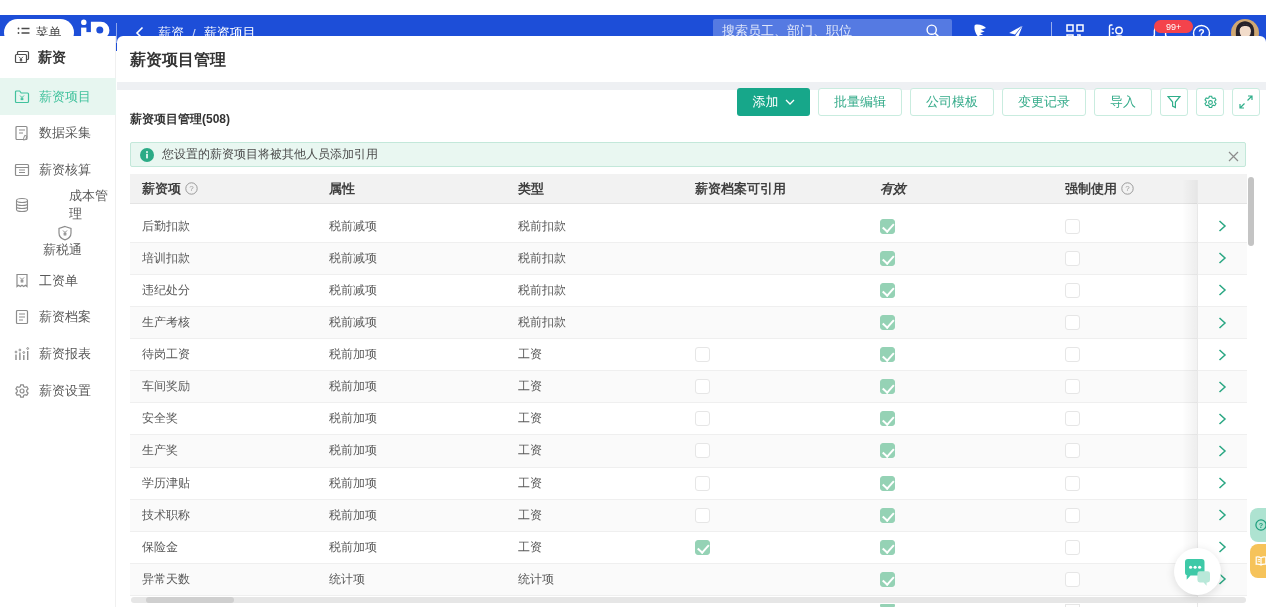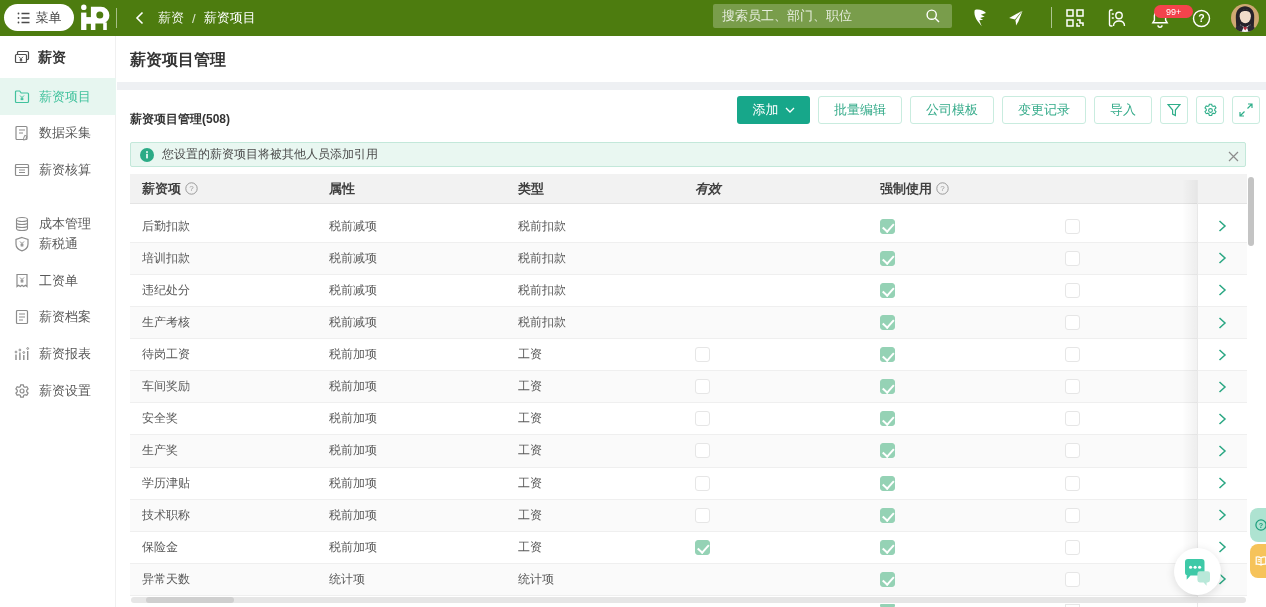--- a/index.html
+++ b/index.html
@@ -1,20 +1,20 @@
 <!DOCTYPE html>
 <html><head>
 <meta charset="utf-8">
 <style>
 * { margin:0; padding:0; box-sizing:border-box; }
 html,body { width:1266px; height:607px; overflow:hidden; font-family:"Liberation Sans",sans-serif; }
 body { position:relative; background:#fff; }
 
 
-.topbar { position:absolute; left:0; top:0; width:1266px; height:36px; background:#4d7c0f; }
+.topbar { position:absolute; left:0; top:15px; width:1266px; height:36px; background:#1d4ed8; }
 .menu-pill { position:absolute; left:4px; top:4px; width:70px; height:27px; background:#fff; border-radius:14px; display:flex; align-items:center; justify-content:center; gap:5px; color:#4a4a4a; font-size:13px; }
 .logo { position:absolute; left:78px; top:2px; }
 .tb-div { position:absolute; left:116px; top:8px; width:1px; height:20px; background:rgba(255,255,255,.5); }
 .tb-back { position:absolute; left:130px; top:8px; width:20px; height:20px; color:#fff; }
 .crumb { position:absolute; left:158px; top:0; height:36px; display:flex; align-items:center; color:#fff; font-size:13px; gap:8px; }
 .search { position:absolute; left:713px; top:4px; width:239px; height:24px; background:rgba(255,255,255,.25); border-radius:2px; display:flex; align-items:center; }
 .search span { color:rgba(255,255,255,.82); font-size:13px; margin-left:9px; flex:1; }
 .tbicon { position:absolute; top:0; height:36px; display:flex; align-items:center; justify-content:center; }
 .tb-div2 { position:absolute; left:1051px; top:7px; width:1px; height:21px; background:rgba(255,255,255,.55); }
 .badge { position:absolute; left:1154px; top:5px; min-width:23px; height:13px; background:#f4434c; border-radius:7px; color:#fff; font-size:9px; display:flex; align-items:center; justify-content:center; padding:0 12px; }
@@ -29,21 +29,21 @@
 .side-item.sel { background:#e7f6f0; color:#41c29d; }
 .sicon { width:16px; height:16px; margin-left:14px; flex:none; }
 
 
 .titleband { position:absolute; left:117px; top:36px; width:1149px; height:46px; background:#fff;border-radius:6px; }
 .titleband h1 { font-size:16px; font-weight:bold; color:#333; position:absolute; left:13px; top:14px; }
 .graygap { position:absolute; left:117px; top:82px; width:1149px; height:8px; background:#eef0f3; }
 .card { position:absolute; left:117px; top:90px; width:1149px; height:517px; background:#fff; }
 
 .card-head { position:absolute; left:13px; top:21px; font-size:12px; font-weight:bold; color:#333; }
-.btnrow { position:absolute; right:6px; top:96px; display:flex; gap:8px; }
+.btnrow { position:absolute; right:6px; top:88px; display:flex; gap:8px; }
 .btn { height:28px; border-radius:3px; font-size:13px; display:flex; align-items:center; justify-content:center; }
 .btn.primary { background:#17a78a; color:#fff; width:73px; gap:6px; }
 .btn.ghost { background:#fff; border:1px solid #c9ecdf; color:#35ab8a; padding:0 15px; }
 .btn.sq { width:28px; background:#fff; border:1px solid #c9ecdf; color:#2fae8a; padding:0; }
 
 .banner { position:absolute; left:130px; top:142px; width:1116px; height:25px; background:#e9f7f1; border:1px solid #c3e8da; border-radius:2px; display:flex; align-items:center; }
 .banner .txt { font-size:12px; color:#4a4a4a; margin-left:8px; }
 .banner .close { position:absolute; right:6px; top:5px; color:#8c8c8c; font-size:15px; }
 
 
@@ -195,28 +195,28 @@
     </svg>
   <span class="txt">数据采集</span>
 </div>
 <div class="side-item" style="top:151.6px;">
   <svg class="sicon" viewBox="0 0 16 16" fill="none" stroke="#8c8c8c" stroke-width="1.2">
       <rect x="1.5" y="2.5" width="13" height="11" rx="1"></rect>
       <path d="M1.5 5.5 h13 M5 8 h6 M5 10.5 h6" stroke-width="1"></path>
     </svg>
   <span class="txt">薪资核算</span>
 </div>
-<div class="side-item" style="top:205px;">
+<div class="side-item" style="top:186px;gap:30px;">
   <svg class="sicon" viewBox="0 0 16 16" fill="none" stroke="#8c8c8c" stroke-width="1.1">
       <ellipse cx="8" cy="3.5" rx="5.5" ry="2"></ellipse>
       <path d="M2.5 3.5 v3 c0 1.1 2.5 2 5.5 2 s5.5 -.9 5.5 -2 v-3 M2.5 6.5 v3 c0 1.1 2.5 2 5.5 2 s5.5 -.9 5.5 -2 v-3 M2.5 9.5 v3 c0 1.1 2.5 2 5.5 2 s5.5 -.9 5.5 -2 v-3"></path>
     </svg>
   <span class="txt">成本管理</span>
 </div>
-<div class="side-item" style="top:225.2px;">
+<div class="side-item" style="top:225.2px;flex-direction:column;">
   <svg class="sicon" viewBox="0 0 16 16" fill="none" stroke="#8c8c8c" stroke-width="1.2">
       <path d="M8 1.5 l6 2 v4.5 c0 3.5 -2.6 5.8 -6 6.8 c-3.4 -1 -6 -3.3 -6 -6.8 v-4.5 z"></path>
       <path d="M6 5.5 l2 2 2 -2 M8 7.5 v3 M6.5 8.3 h3 M6.5 9.8 h3" stroke-width="1"></path>
     </svg>
   <span class="txt">薪税通</span>
 </div>
 <div class="side-item" style="top:262px;">
   <svg class="sicon" viewBox="0 0 16 16" fill="none" stroke="#8c8c8c" stroke-width="1.2">
       <path d="M3 1.5 h10 v12 l-1.6 -1.2 -1.7 1.2 -1.7 -1.2 -1.7 1.2 -1.7 -1.2 -1.6 1.2 z"></path>
       <path d="M6 4.5 l2 2 2 -2 M8 6.5 v3 M6.5 7.3 h3 M6.5 8.8 h3" stroke-width="1"></path>
@@ -294,20 +294,21 @@
       </svg></div>
 </div>
 
 <div class="thead">
   <div class="c1">薪资项 <svg width="13" height="13" viewBox="0 0 13 13" style="vertical-align:-2px">
         <circle cx="6.5" cy="6.5" r="5.7" fill="none" stroke="#999" stroke-width="1"></circle>
         <text x="6.5" y="9.4" font-size="8" fill="#999" text-anchor="middle" font-weight="normal">?</text>
       </svg></div>
   <div class="c2">属性</div>
     <div class="c3">类型</div>
+    <div class="c4">薪资档案可引用</div>
     <div class="c5">有效</div>
   <div class="c6">强制使用 <svg width="13" height="13" viewBox="0 0 13 13" style="vertical-align:-2px">
         <circle cx="6.5" cy="6.5" r="5.7" fill="none" stroke="#999" stroke-width="1"></circle>
         <text x="6.5" y="9.4" font-size="8" fill="#999" text-anchor="middle" font-weight="normal">?</text>
       </svg></div>
   <div class="c7"></div>
 </div>
 
 <div id="rows">
 <div class="trow" style="top:210.60px">

